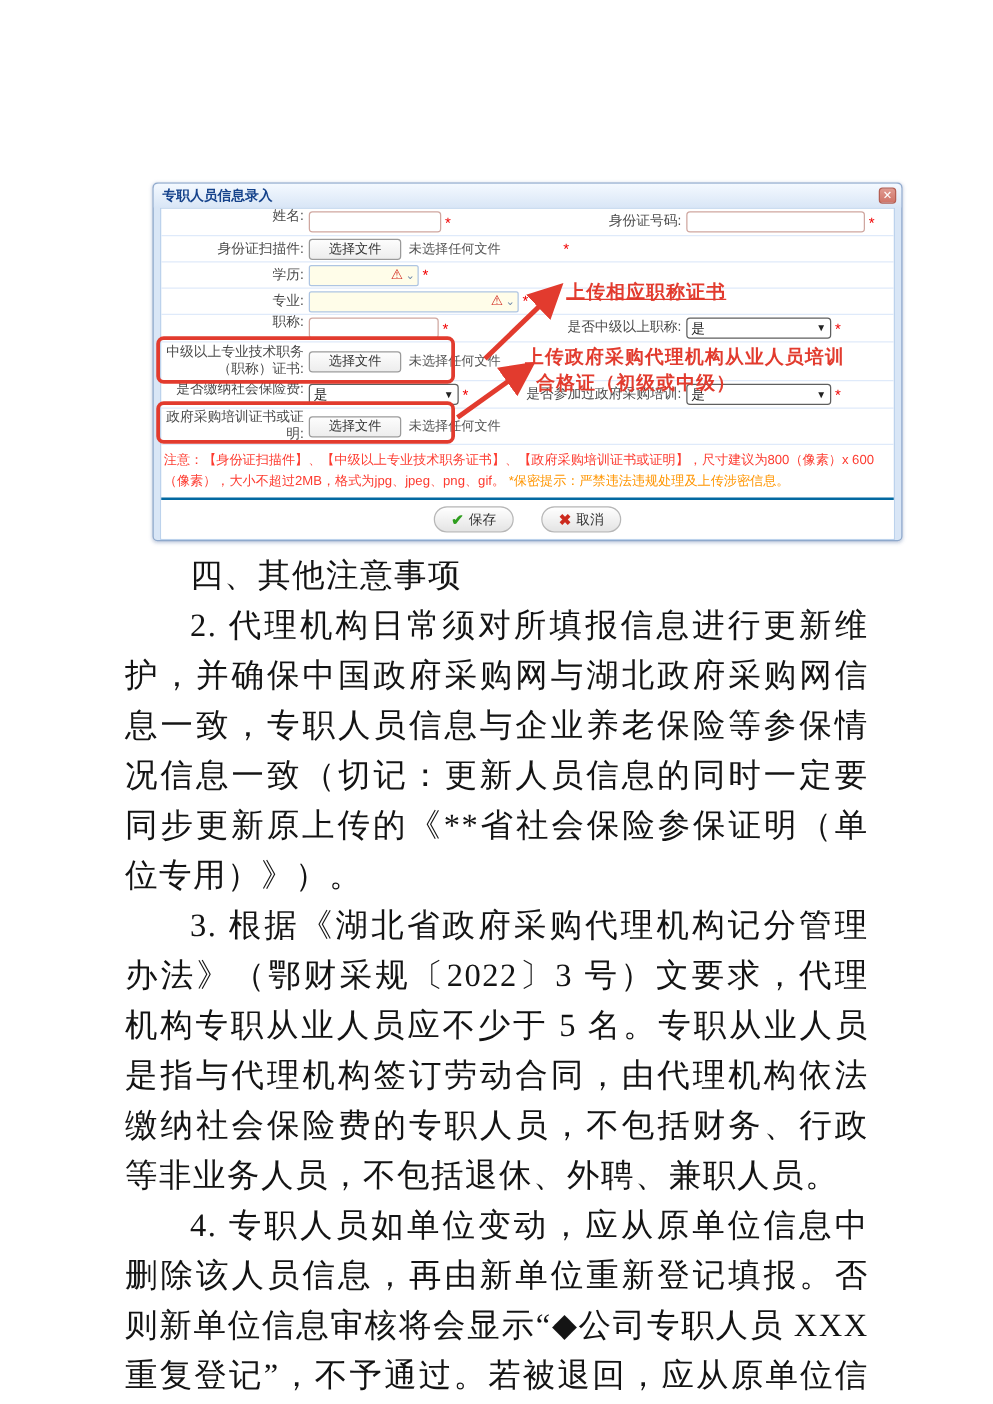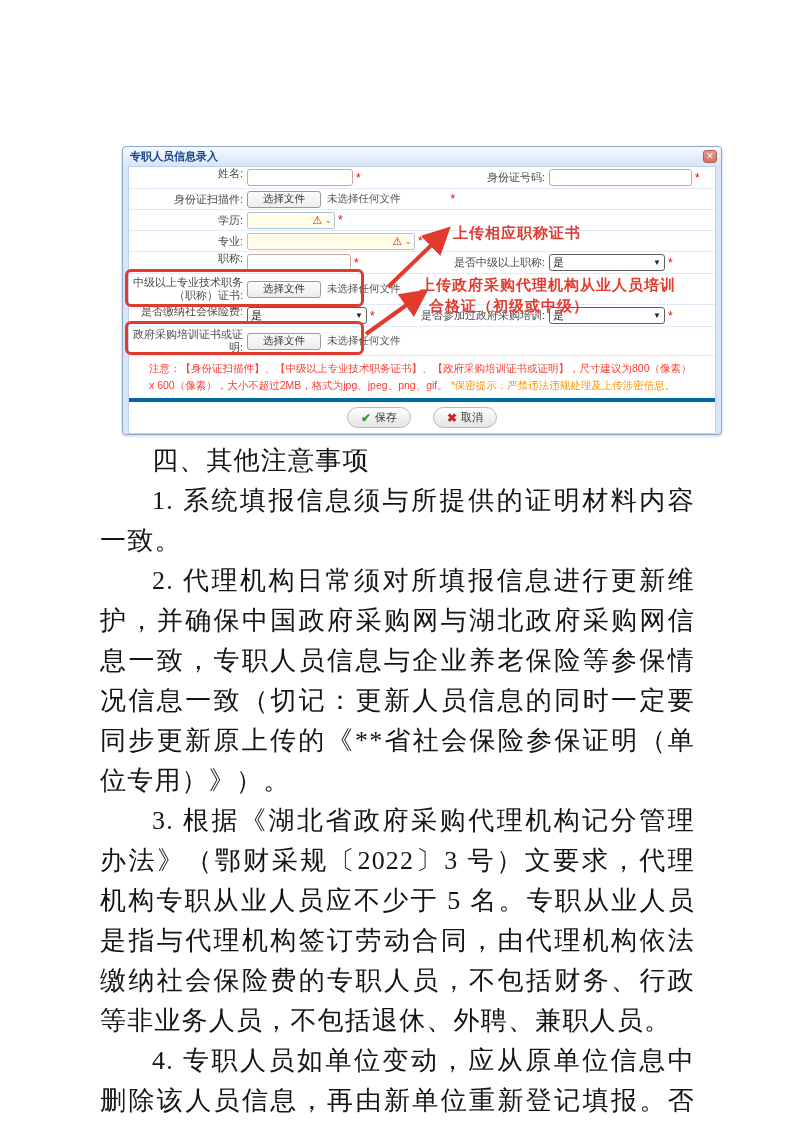--- a/index.html
+++ b/index.html
@@ -54,40 +54,40 @@
     height:17px; padding:0 2px; gap:2px;
   }
   .warn { color:#cf1d12; font-size:11px; line-height:11px; }
   .chev { color:#6b86a8; font-size:9px; line-height:9px; }
   .sel {
     display:flex; align-items:center; justify-content:space-between;
     width:116px; height:17px; background:#fff; border:1px solid #5f5f5f;
     border-radius:3px; padding:0 3px; font-size:11px; color:#222; cursor:pointer;
   }
   .sel .arrow { font-size:8px; color:#222; }
-  .note-row { padding:4px 20px; font-size:10.5px; line-height:17px; color:#fd3b30;
-    border-bottom:4px solid #0369a1; }
+  .note-row { padding:4px 2px; font-size:10.5px; line-height:17px; color:#fd3b30;
+    border-bottom:2px solid #0369a1; }
   .note-warn { color:#ff9500; }
   .btn-row { display:flex; justify-content:center; align-items:center; gap:22px;
     height:31px; background:#fff; }
   .pill {
     display:flex; align-items:center; gap:4px; padding:2px 13px;
     border:1px solid #b7b7b7; border-radius:11px;
     background:linear-gradient(#ffffff,#e4e4e4); font-size:11px; color:#333; cursor:pointer;
   }
   .pill .ck { color:#2e9e1e; font-weight:bold; font-size:12px; }
   .pill .xx { color:#cc2a1e; font-weight:bold; font-size:12px; }
 
   
   .red-box { position:absolute; border:3px solid #e23b2e; border-radius:6px; z-index:4; }
   #red-box-1 { left:125px; top:269px; width:239px; height:38px; }
   #red-box-2 { left:125px; top:321px; width:239px; height:34px; }
   .ann { position:absolute; color:#e23b2e; font-weight:bold; font-size:15px;
     letter-spacing:1px; z-index:6; white-space:nowrap; }
-  #ann-1 { left:453px; top:224px; }
+  #ann-1 { left:453px; top:224px;text-decoration:underline; }
   #ann-2a { left:420px; top:276px; }
   #ann-2b { left:429px; top:297px; }
   .arrow-layer { position:absolute; left:0; top:0; width:794px; height:1123px;
     pointer-events:none; z-index:5; }
 
   
   .doc {
     position:absolute; left:100px; top:441px; width:595px;
     font-family:"Liberation Serif","DejaVu Serif",serif;
     font-size:26px; line-height:40px; color:#141414;
@@ -244,19 +244,18 @@
     <line x1="388" y1="287" x2="445" y2="232" stroke="#e23b2e" stroke-width="4" marker-end="url(#ah)"></line>
     <line x1="366" y1="334" x2="422" y2="294" stroke="#e23b2e" stroke-width="4" marker-end="url(#ah)"></line>
   </svg>
 
   <div class="ann" id="ann-1">上传相应职称证书</div>
   <div class="ann" id="ann-2a">上传政府采购代理机构从业人员培训</div>
   <div class="ann" id="ann-2b">合格证（初级或中级）</div>
 
   <div class="doc">
     <p>四、其他注意事项</p>
-    <p>1. 系统填报信息须与所提供的证明材料内容一致。</p>
     <p>2. 代理机构日常须对所填报信息进行更新维护，并确保中国政府采购网与湖北政府采购网信息一致，专职人员信息与企业养老保险等参保情况信息一致（切记：更新人员信息的同时一定要同步更新原上传的《**省社会保险参保证明（单位专用）》）。</p>
     <p>3. 根据《湖北省政府采购代理机构记分管理办法》（鄂财采规〔2022〕3 号）文要求，代理机构专职从业人员应不少于 5 名。专职从业人员是指与代理机构签订劳动合同，由代理机构依法缴纳社会保险费的专职人员，不包括财务、行政等非业务人员，不包括退休、外聘、兼职人员。</p>
     <p>4. 专职人员如单位变动，应从原单位信息中删除该人员信息，再由新单位重新登记填报。否则新单位信息审核将会显示“◆公司专职人员 XXX 重复登记”，不予通过。若被退回，应从原单位信息中删除该专职人员信息。</p>
   </div>
 
 </div>
 
 </body></html>

